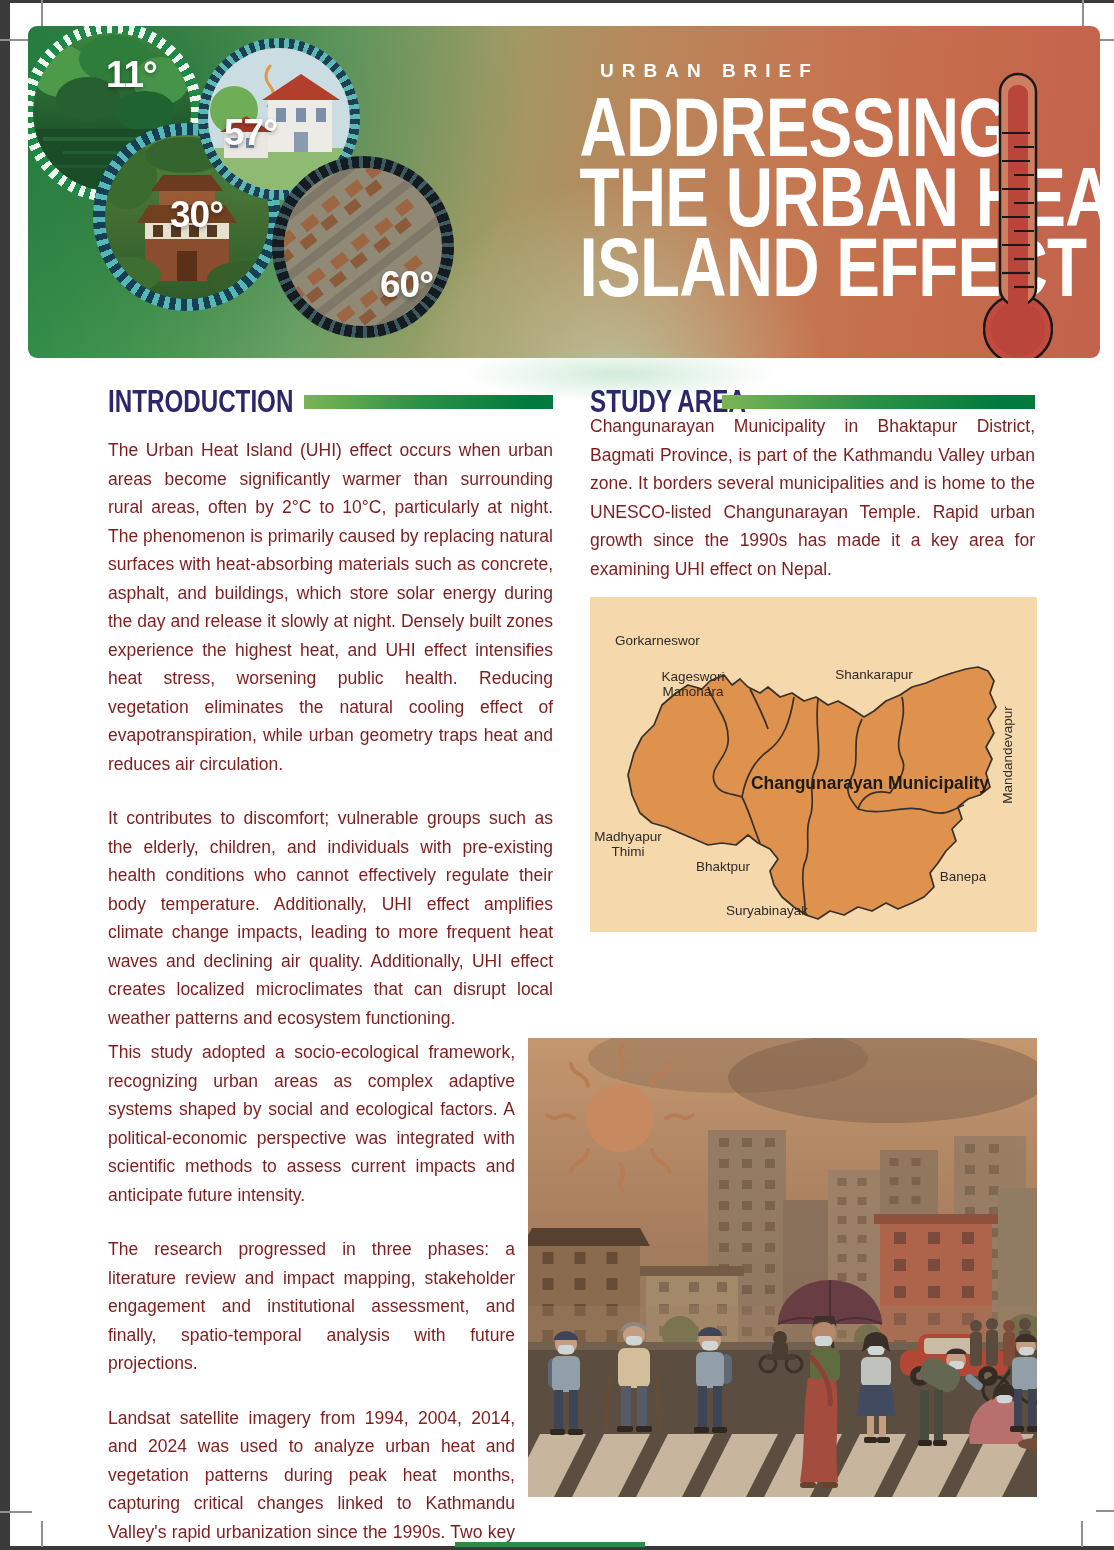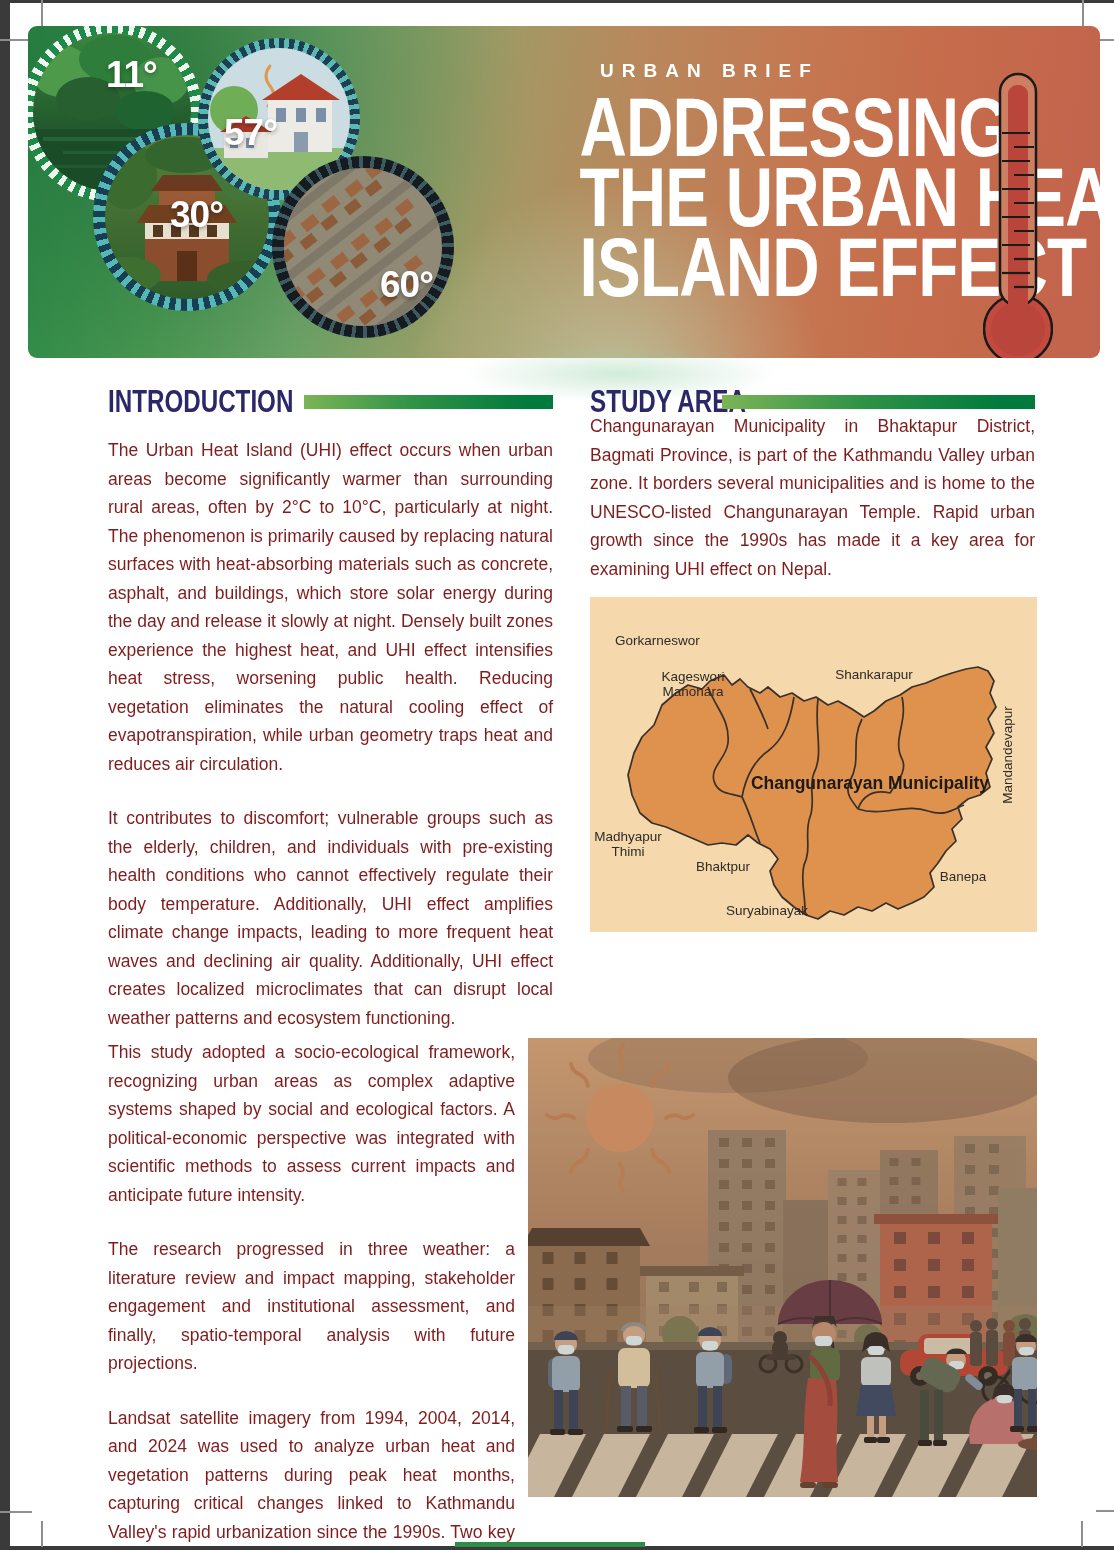--- a/index.html
+++ b/index.html
@@ -288,21 +288,21 @@
       <text class="maplabel" x="38" y="244" text-anchor="middle">Madhyapur</text>
       <text class="maplabel" x="38" y="259" text-anchor="middle">Thimi</text>
       <text class="maplabel" x="133" y="274" text-anchor="middle">Bhaktpur</text>
       <text class="maplabel" x="373" y="284" text-anchor="middle">Banepa</text>
       <text class="maplabel" x="177" y="318" text-anchor="middle">Suryabinayak</text>
     </svg>
   </div>
 
   <div class="col" style="left:108px;top:1038px;width:407px;">
     <p>This study adopted a socio-ecological framework, recognizing urban areas as complex adaptive systems shaped by social and ecological factors. A political-economic perspective was integrated with scientific methods to assess current impacts and anticipate future intensity.</p>
-    <p>The research progressed in three weather: a literature review and impact mapping, stakeholder engagement and institutional assessment, and finally, spatio-temporal analysis with future projections.</p>
+    <p>The research progressed in three phases: a literature review and impact mapping, stakeholder engagement and institutional assessment, and finally, spatio-temporal analysis with future projections.</p>
     <p>Landsat satellite imagery from 1994, 2004, 2014, and 2024 was used to analyze urban heat and vegetation patterns during peak heat months, capturing critical changes linked to Kathmandu Valley's rapid urbanization since the 1990s. Two key indicators were employed to assess UHI effect intensity:</p>
   </div>
 
   <div id="illus-panel">
     <svg width="509" height="459" viewBox="0 0 509 459">
       <defs>
         <linearGradient id="sky" x1="0" y1="0" x2="0" y2="1">
           <stop offset="0" stop-color="#c0placeholder"></stop>
         </linearGradient>
         <linearGradient id="sky2" x1="0" y1="0" x2="0" y2="1">

